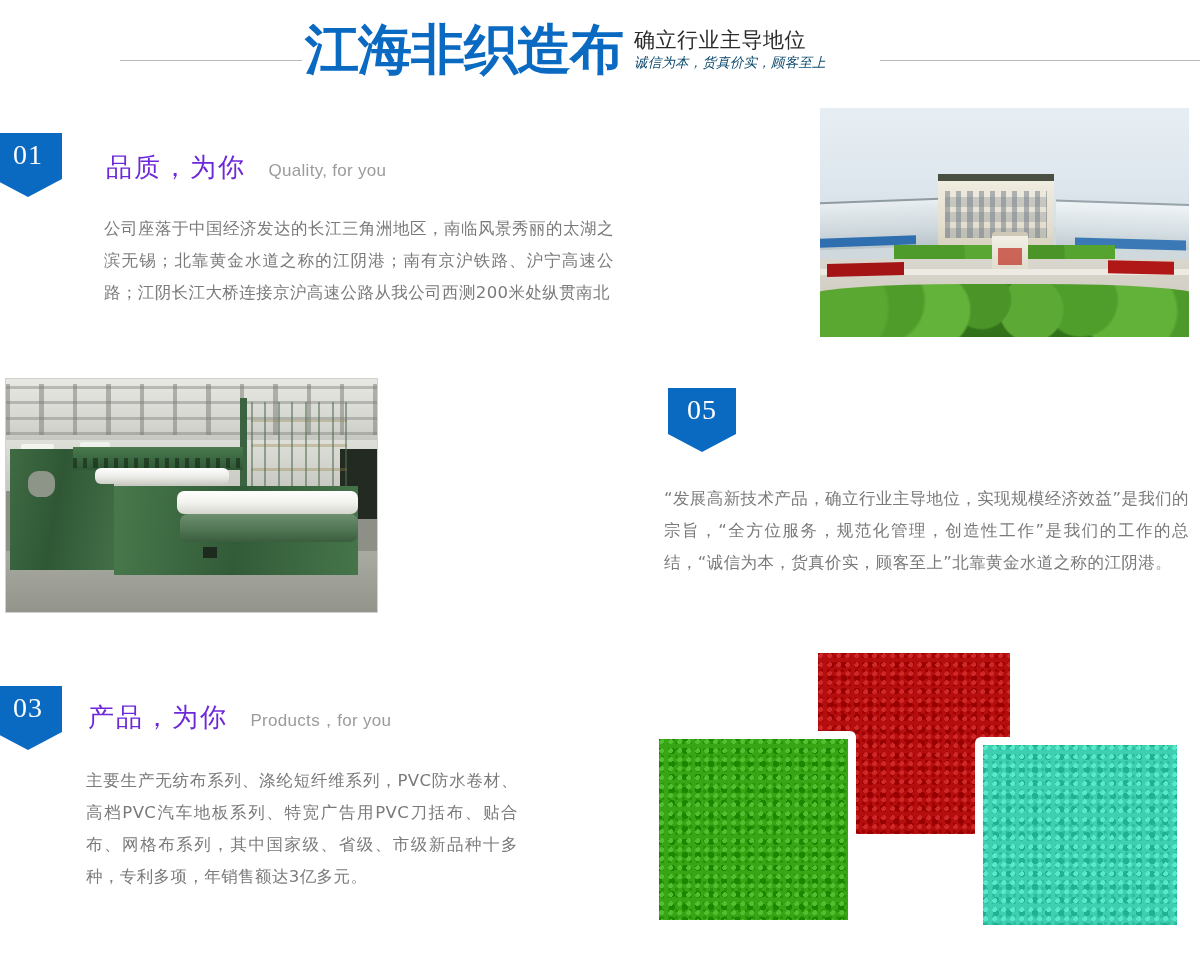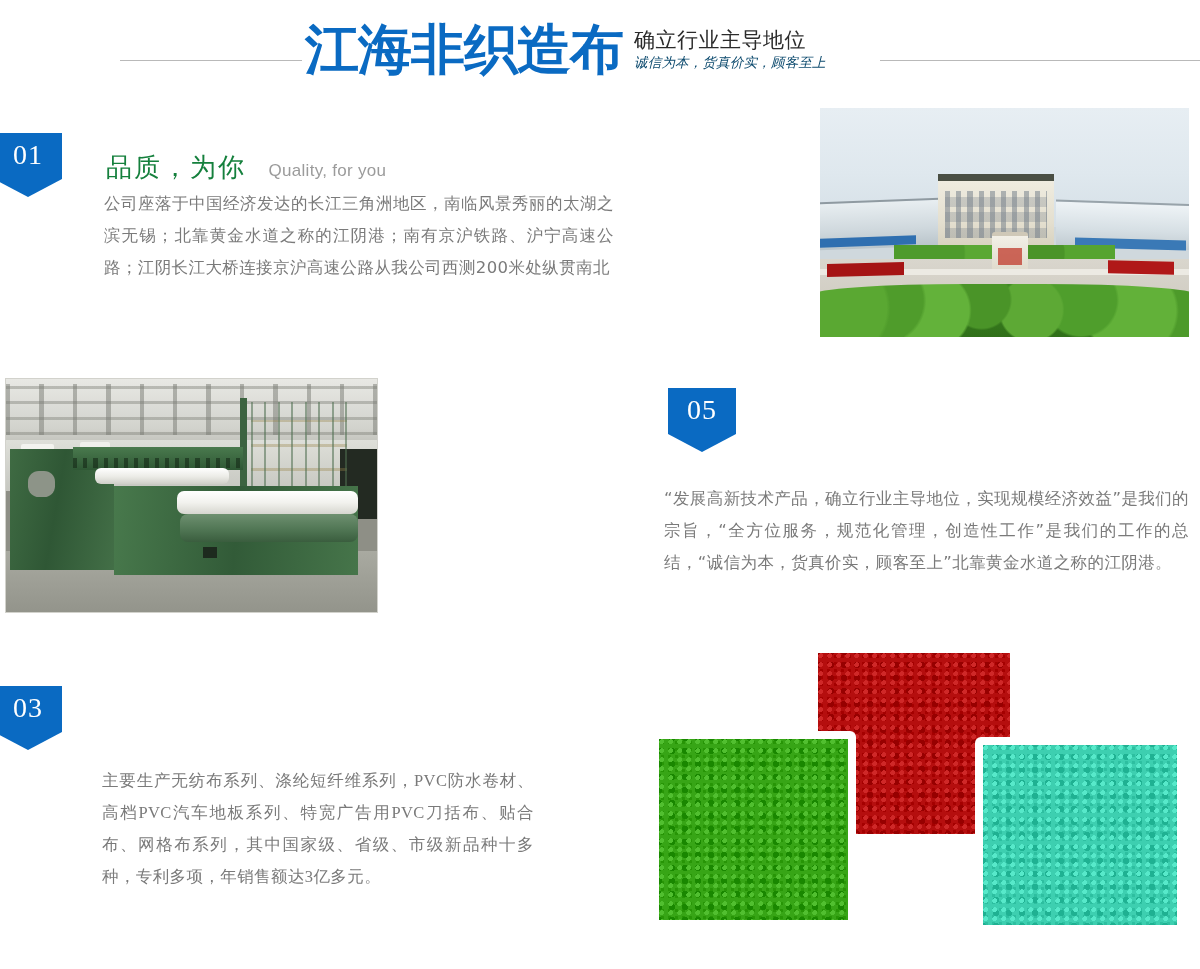--- a/index.html
+++ b/index.html
@@ -89,21 +89,21 @@
     letter-spacing: 1px;
   }
 
   
   .sec-title {
     position: absolute;
     white-space: nowrap;
   }
   .sec-title-cn {
     font-size: 26px;
-    color: #15803d;
+    color: #6d28d9;
     letter-spacing: 2px;
     font-family: "DejaVu Sans", "Liberation Sans", sans-serif;
   }
   .sec-title-en {
     font-size: 17px;
     color: #9b9b9b;
     letter-spacing: 0.3px;
     margin-left: 18px;
     font-family: "Liberation Sans", "DejaVu Sans", sans-serif;
   }
@@ -339,21 +339,21 @@
     </div>
   </div>
 
   <div class="badge" style="left:-6px; top:133px;">01</div>
 
   <div class="sec-title" style="left:106px; top:150px;">
     <span class="sec-title-cn">品质，为你</span>
     <span class="sec-title-en">Quality, for you</span>
   </div>
 
-  <div class="sec-body" style="left:104px; top:188px; width:510px;">公司座落于中国经济发达的长江三角洲地区，南临风景秀丽的太湖之滨无锡；北靠黄金水道之称的江阴港；南有京沪铁路、沪宁高速公路；江阴长江大桥连接京沪高速公路从我公司西测200米处纵贯南北</div>
+  <div class="sec-body" style="left:104px; top:213px; width:510px;">公司座落于中国经济发达的长江三角洲地区，南临风景秀丽的太湖之滨无锡；北靠黄金水道之称的江阴港；南有京沪铁路、沪宁高速公路；江阴长江大桥连接京沪高速公路从我公司西测200米处纵贯南北</div>
 
   <div class="photo-campus">
     <div class="campus-sky"></div>
     <div class="campus-wingL"></div>
     <div class="campus-wingR"></div>
     <div class="campus-main"></div>
     <div class="campus-awnL"></div>
     <div class="campus-awnR"></div>
     <div class="campus-yard"></div>
     <div class="campus-shrubs"></div>
@@ -383,22 +383,26 @@
     <div class="mach-vent"></div>
   </div>
 
   <div class="badge" style="left:668px; top:388px;">05</div>
 
 
   <div class="sec-body" style="left:664px; top:483px; width:525px;">“发展高新技术产品，确立行业主导地位，实现规模经济效益”是我们的宗旨，“全方位服务，规范化管理，创造性工作”是我们的工作的总结，“诚信为本，货真价实，顾客至上”北靠黄金水道之称的江阴港。</div>
 
   <div class="badge" style="left:-6px; top:686px;">03</div>
 
-
-  <div class="sec-body" style="left:102px; top:765px; width:432px;font-family:Liberation Serif, serif;">主要生产无纺布系列、涤纶短纤维系列，PVC防水卷材、高档PVC汽车地板系列、特宽广告用PVC刀括布、贴合布、网格布系列，其中国家级、省级、市级新品种十多种，专利多项，年销售额达3亿多元。</div>
+  <div class="sec-title" style="left:88px; top:700px;">
+    <span class="sec-title-cn">产品，为你</span>
+    <span class="sec-title-en">Products，for you</span>
+  </div>
+
+  <div class="sec-body" style="left:86px; top:765px; width:432px;">主要生产无纺布系列、涤纶短纤维系列，PVC防水卷材、高档PVC汽车地板系列、特宽广告用PVC刀括布、贴合布、网格布系列，其中国家级、省级、市级新品种十多种，专利多项，年销售额达3亿多元。</div>
 
   <div class="swatch sw-red">
     <div class="swatch-inner grain" style="background-color: rgb(181, 14, 14); background-image: radial-gradient(circle at 30% 30%, rgb(207, 40, 40) 0px, rgb(207, 40, 40) 26%, rgba(0, 0, 0, 0) 28%), radial-gradient(circle at 70% 68%, rgb(151, 0, 0) 0px, rgb(151, 0, 0) 24%, rgba(0, 0, 0, 0) 26%), radial-gradient(circle at 15% 80%, rgb(165, 0, 0) 0px, rgb(165, 0, 0) 22%, rgba(0, 0, 0, 0) 24%), linear-gradient(rgb(181, 14, 14), rgb(181, 14, 14));"></div>
   </div>
   <div class="swatch sw-green">
     <div class="swatch-inner grain" style="background-color: rgb(55, 165, 22); background-image: radial-gradient(circle at 30% 30%, rgb(81, 191, 48) 0px, rgb(81, 191, 48) 26%, rgba(0, 0, 0, 0) 28%), radial-gradient(circle at 70% 68%, rgb(25, 135, 0) 0px, rgb(25, 135, 0) 24%, rgba(0, 0, 0, 0) 26%), radial-gradient(circle at 15% 80%, rgb(39, 149, 6) 0px, rgb(39, 149, 6) 22%, rgba(0, 0, 0, 0) 24%), linear-gradient(rgb(55, 165, 22), rgb(55, 165, 22));"></div>
   </div>
   <div class="swatch sw-teal">
     <div class="swatch-inner grain" style="background-color: rgb(61, 207, 176); background-image: radial-gradient(circle at 30% 30%, rgb(87, 233, 202) 0px, rgb(87, 233, 202) 26%, rgba(0, 0, 0, 0) 28%), radial-gradient(circle at 70% 68%, rgb(31, 177, 146) 0px, rgb(31, 177, 146) 24%, rgba(0, 0, 0, 0) 26%), radial-gradient(circle at 15% 80%, rgb(45, 191, 160) 0px, rgb(45, 191, 160) 22%, rgba(0, 0, 0, 0) 24%), linear-gradient(rgb(61, 207, 176), rgb(61, 207, 176));"></div>
   </div>

